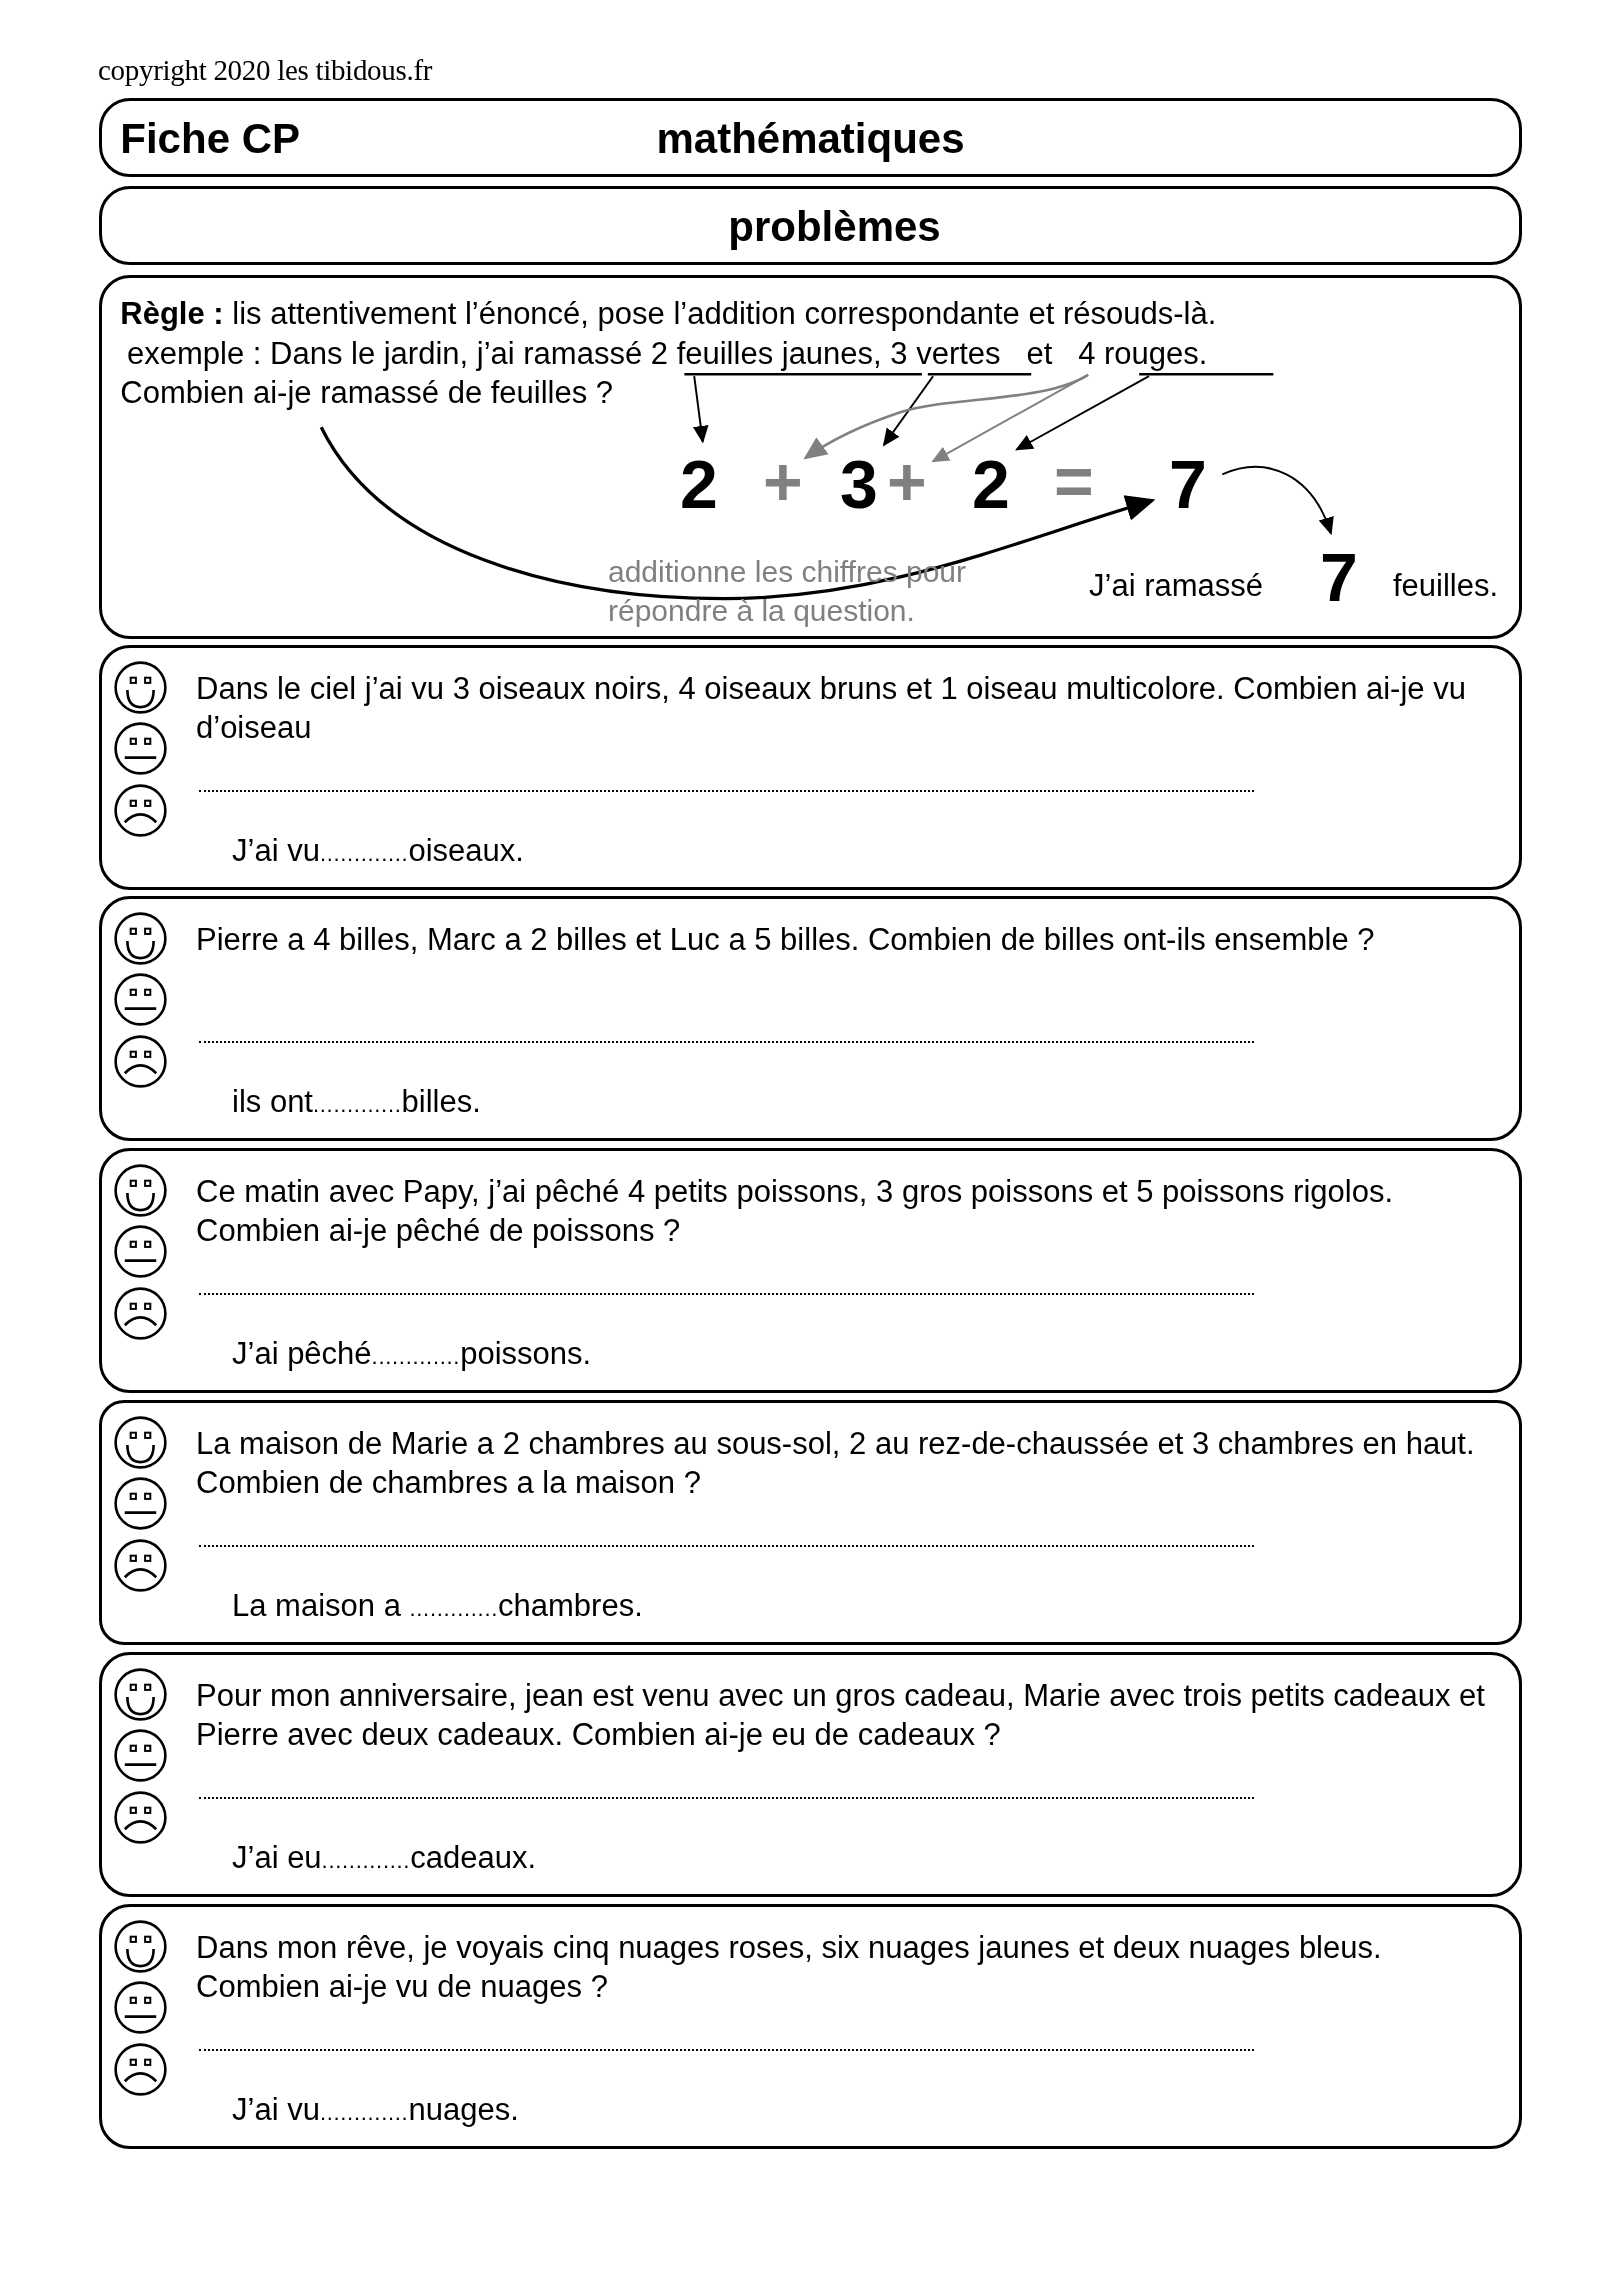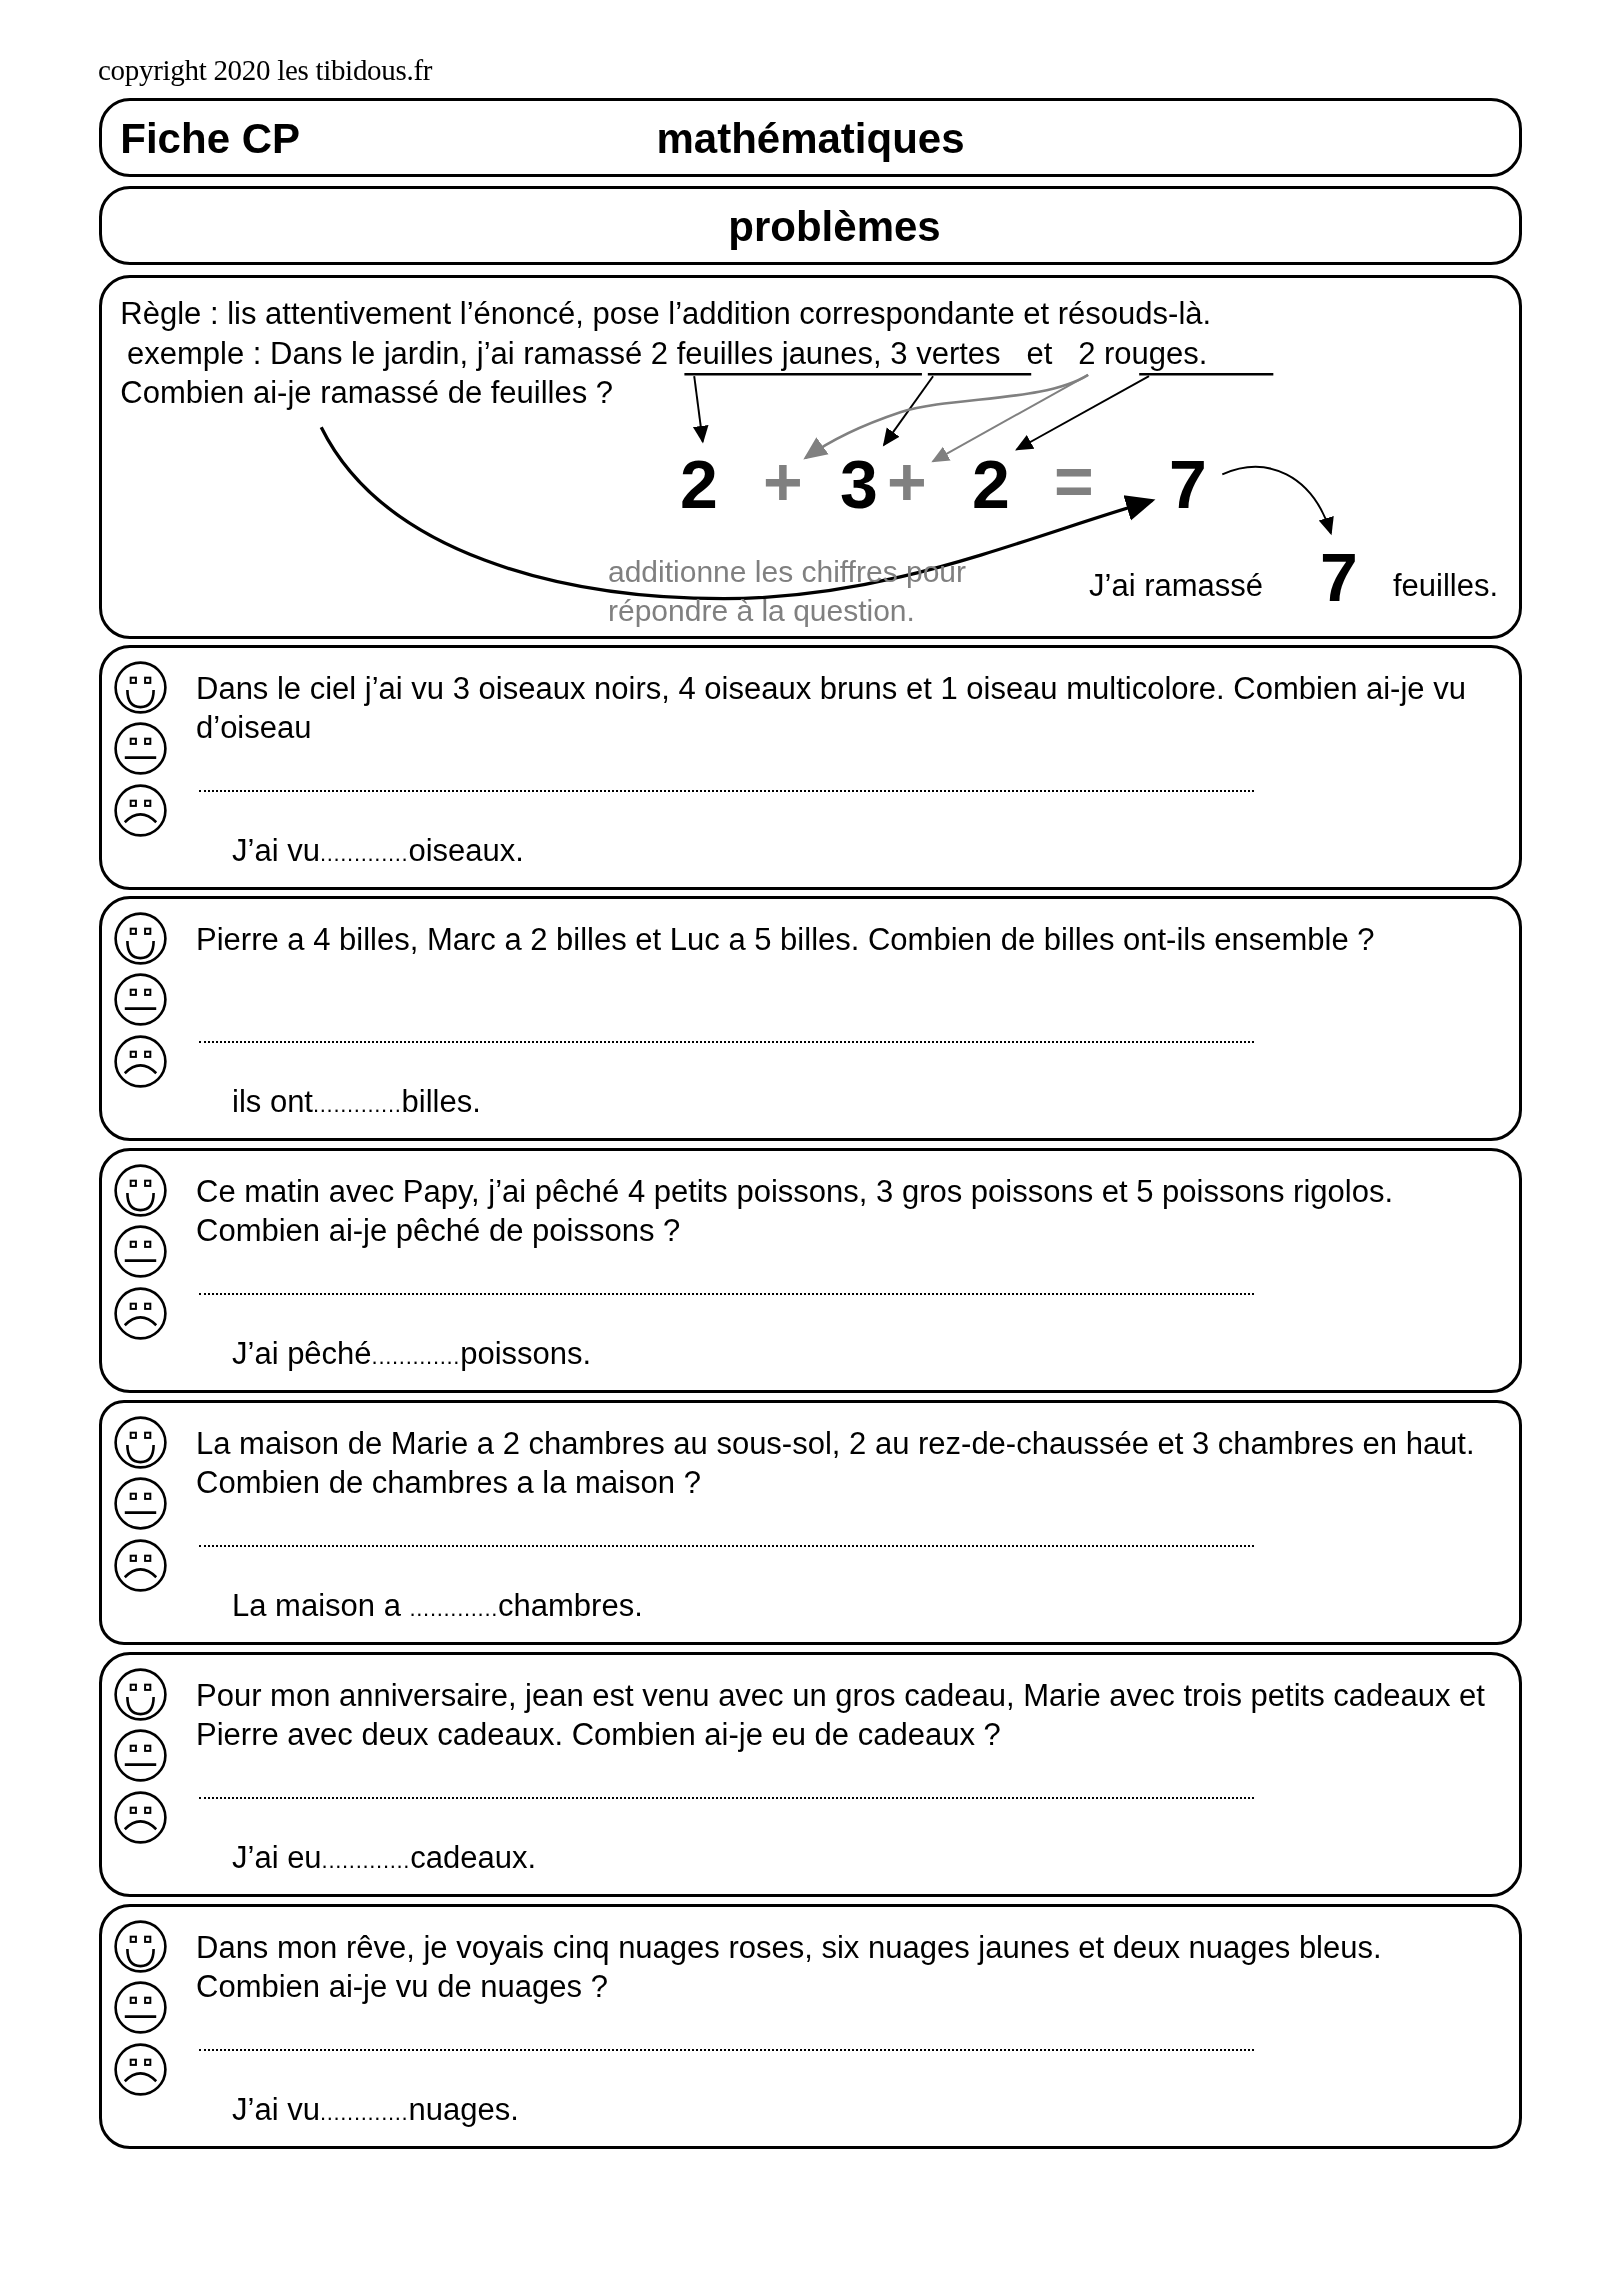--- a/index.html
+++ b/index.html
@@ -9,21 +9,21 @@
   .hdr1 { top:98px; height:79px; }
   .hdr1 .left { position:absolute; left:18.3px; top:14.4px; font-weight:bold; font-size:42px; }
   .hdr1 .center { position:absolute; left:0; right:0; top:14.4px; text-align:center; font-weight:bold; font-size:42px; }
   .hdr2 { top:186px; height:79px; }
   .hdr2 .center { position:absolute; left:0; right:0; top:14.4px; text-align:center; font-weight:bold; font-size:42px;padding-left:48px; }
   .rule { top:275px; height:364px; }
   .rule .line { position:absolute; font-size:31px; white-space:nowrap; }
   .rule .l1 { left:18.3px; top:18.3px; }
   .rule .l2 { left:25px; top:58px; }
   .rule .l3 { left:18.3px; top:97px; }
-  .rule .bold { font-weight:normal;margin-top:42px; }
+  .rule .bold { font-weight:bold;margin-top:42px; }
   .eq { position:absolute; font-weight:bold; font-size:68px; }
   .eq.gray { color:#808080; }
   .hint { position:absolute; left:506px; top:274px; font-size:30px; color:#808080; line-height:39px; }
   .answer { position:absolute; font-size:31px; }
   .answer-num { position:absolute; font-weight:bold; font-size:68px; }
   svg.arrows { position:absolute; left:0; top:0; }
   .prob { height:245px; }
   .smileys { position:absolute; left:10.5px; top:11.8px; width:56px; }
   .smiley { width:55px; height:55px; display:block; margin-bottom:6.5px; }
   .ptext { position:absolute; left:94px; top:21px; font-size:31px; line-height:39px; width:1302px; }
@@ -68,21 +68,21 @@
     <line x1="1507" y1="148" x2="1270" y2="280" stroke="#808080" stroke-width="3" marker-end="url(#ag)"></line>
 
     <path d="M335,228 C430,420 700,490 950,490 C1200,490 1400,400 1605,340" stroke="#000" stroke-width="5" fill="none" marker-end="url(#ab)"></path>
 
     <path d="M1712,300 C1780,270 1850,300 1878,390" stroke="#000" stroke-width="3" fill="none" marker-end="url(#ab)"></path>
   </svg>
   <div class="line l1">
     <span class="bold">Règle :</span><span> lis attentivement l’énoncé, pose l’addition correspondante et résouds-là.</span>
   </div>
   <div class="line l2">
-    <span>exemple : Dans le jardin, j’ai ramassé </span><span>2 feuilles jaunes,</span> <span>3 vertes</span>&nbsp;&nbsp; <span>et</span>&nbsp;&nbsp; <span>2 rouges.</span>
+    <span>exemple : Dans le jardin, j’ai ramassé </span><span>2 feuilles jaunes,</span> <span>3 vertes</span>&nbsp;&nbsp; <span>et</span>&nbsp;&nbsp; <span>4 rouges.</span>
   </div>
   <div class="line l3">Combien ai-je ramassé de feuilles ?</div>
 
   <span class="eq" style="left:578px; top:167px;">2</span>
   <span class="eq gray" style="left:661px; top:164px;">+</span>
   <span class="eq" style="left:738px; top:167px;">3</span>
   <span class="eq gray" style="left:785px; top:164px;">+</span>
   <span class="eq" style="left:870px; top:167px;">2</span>
   <span class="eq gray" style="left:952px; top:164px;">=</span>
   <span class="eq" style="left:1067px; top:167px;">7</span>

